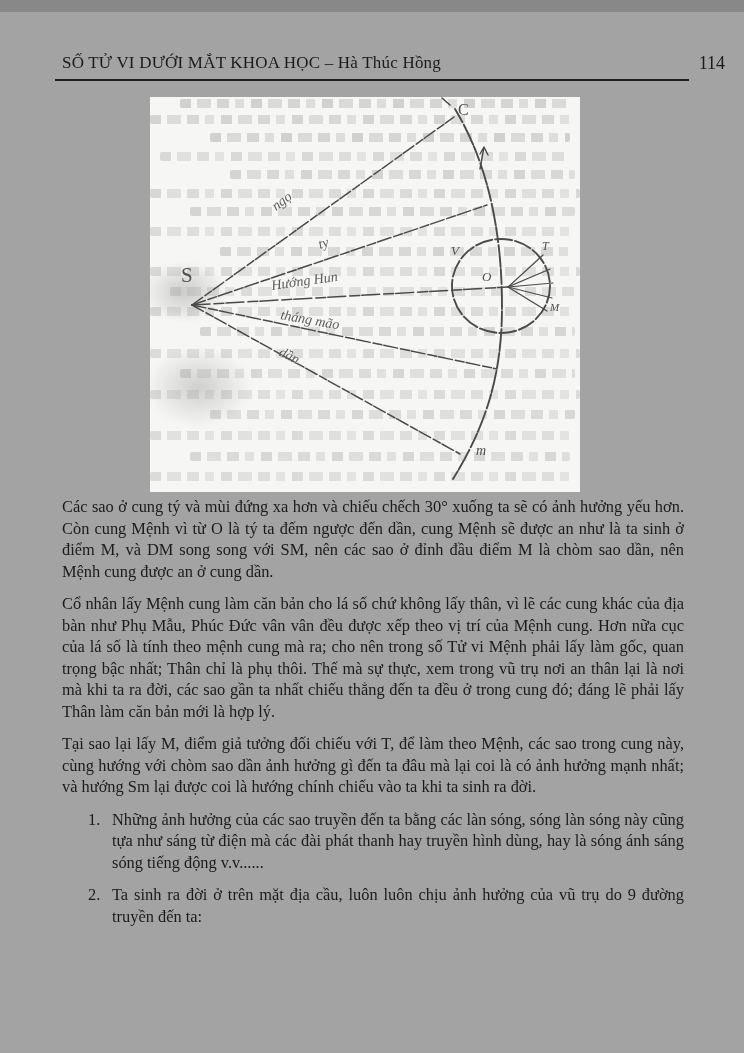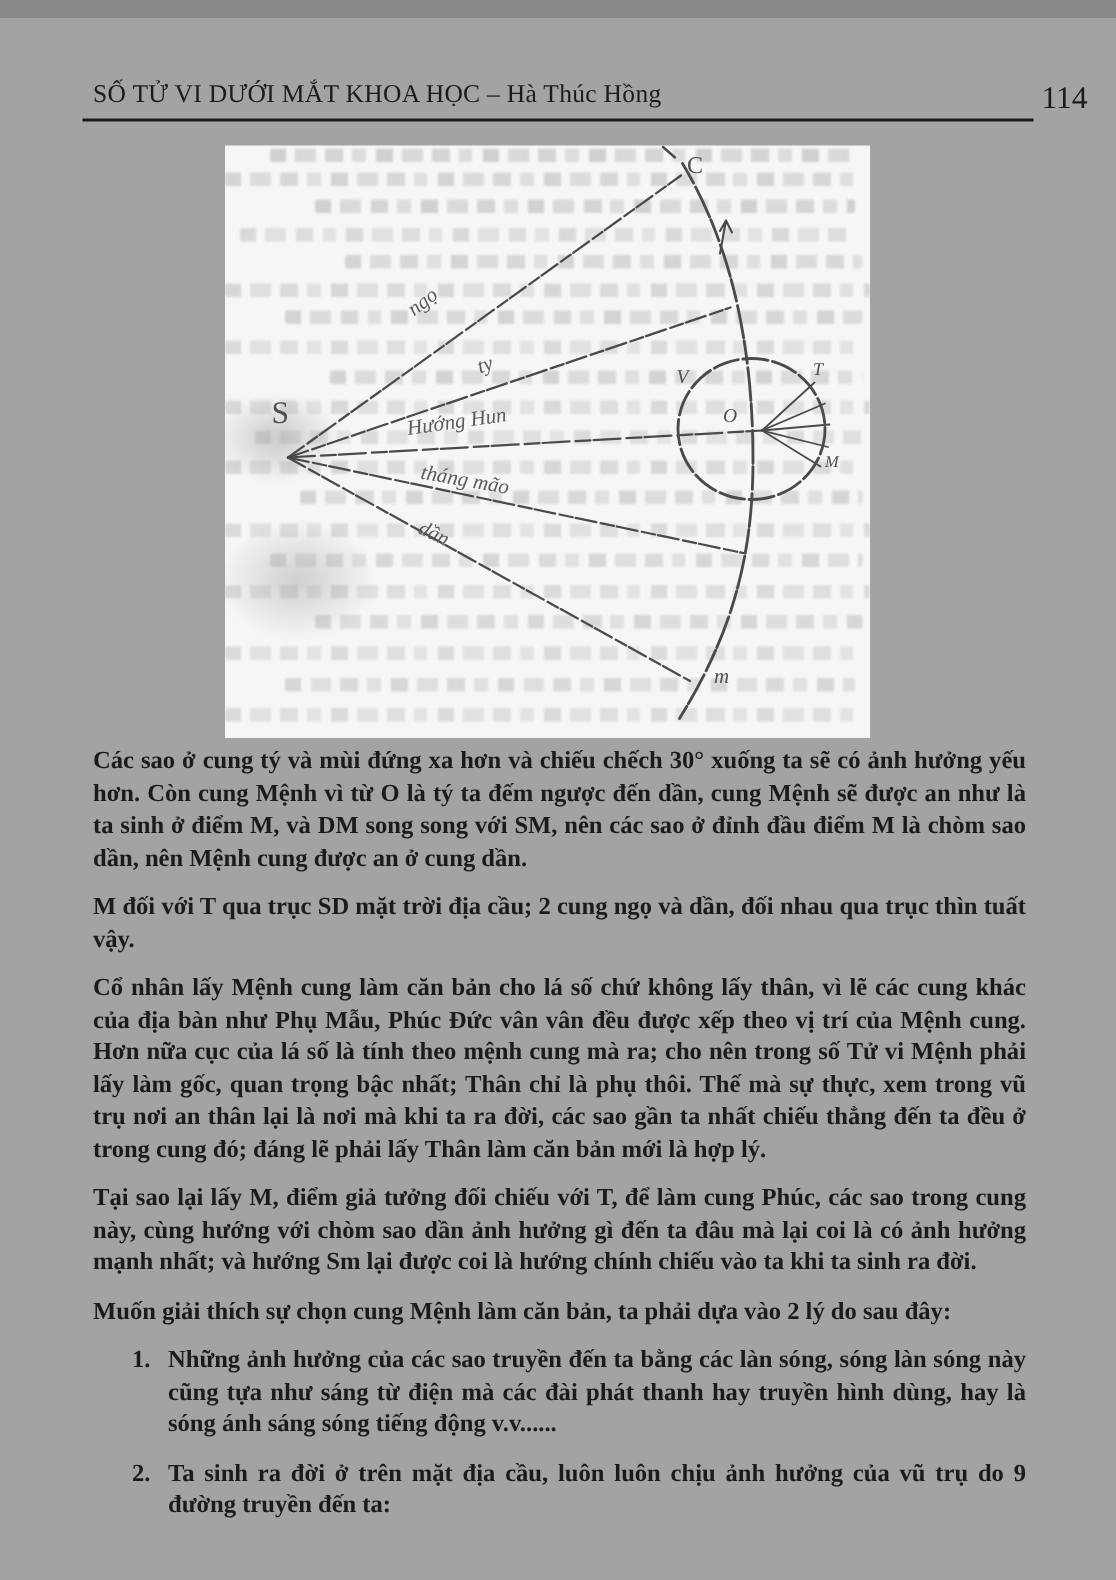--- a/index.html
+++ b/index.html
@@ -5,33 +5,33 @@
   html,body{margin:0;padding:0;background:#888;}
   .page{
     position:relative;width:744px;height:1053px;margin:12px auto;
     background:#a3a3a3;overflow:hidden;
     font-family:"Liberation Serif","DejaVu Serif",serif;
     color:#1b1b1b;
     padding-left:41px;
   }
   
   .hdr-title{position:absolute;left:62px;top:41px;font-size:17px;letter-spacing:.2px;white-space:nowrap;}
-  .hdr-page{position:absolute;right:60px;top:41px;font-size:21px;}
+  .hdr-page{position:absolute;right:60px;top:41px;font-size:18px;}
   .hdr-rule{position:absolute;left:55px;top:67px;width:634px;border-top:2px solid #1c1c1c;}
   
   .figure{position:absolute;left:150px;top:85px;width:430px;height:395px;background:#f6f6f4;}
   .noise{position:absolute;height:9px;border-radius:2px;filter:blur(.7px);
     background:repeating-linear-gradient(90deg,#b3b3b3 0 11px,transparent 11px 17px,#c4c4c4 17px 31px,transparent 31px 37px,#bbbbbb 37px 49px,transparent 49px 55px,#c9c9c9 55px 64px,transparent 64px 71px);}
   .blob{position:absolute;border-radius:50%;filter:blur(2px);}
   .fig-svg{position:absolute;left:0;top:0;}
   .sketch{stroke:#4a4a4a;fill:none;stroke-linecap:round;}
   .hand{font-family:"Liberation Serif",serif;font-style:italic;fill:#5b5b5b;}
   .cap{font-family:"Liberation Serif",serif;fill:#4f4f4f;}
   
-  .textcol{position:absolute;left:62px;top:484px;width:622px;font-size:16.4px;line-height:21.5px;text-align:justify;font-weight:bold;}
+  .textcol{position:absolute;left:62px;top:484px;width:622px;font-size:16.4px;line-height:21.5px;text-align:justify;}
   .textcol p{margin:0 0 11px 0;}
   .li{display:flex;margin:0 0 11px 0;padding-left:26px;}
   .li .num{flex:0 0 24px;}
   .li .litext{flex:1;text-align:justify;}
 </style>
 </head>
 <body>
 
 <div class="page">
 
@@ -97,24 +97,22 @@
       <text class="hand" x="126" y="114" font-size="14" transform="rotate(-37 126 114)">ngọ</text>
       <text class="hand" x="170" y="152" font-size="14" transform="rotate(-19 170 152)">ty</text>
       <text class="hand" x="122" y="193" font-size="14" transform="rotate(-8 122 193)">Hướng Hun</text>
       <text class="hand" x="130" y="222" font-size="14" transform="rotate(10 130 222)">tháng mão</text>
       <text class="hand" x="128" y="258" font-size="14" transform="rotate(26 128 258)">dần</text>
     </svg>
   </div>
 
   <div class="textcol">
     <p>Các sao ở cung tý và mùi đứng xa hơn và chiếu chếch 30° xuống ta sẽ có ảnh hưởng yếu hơn. Còn cung Mệnh vì từ O là tý ta đếm ngược đến dần, cung Mệnh sẽ được an như là ta sinh ở điểm M, và DM song song với SM, nên các sao ở đỉnh đầu điểm M là chòm sao dần, nên Mệnh cung được an ở cung dần.</p>
-    <p>M đối với T qua trục SD mặt trời địa cầu; 2 cung ngọ và dần, đối nhau qua trục thìn tuất vậy.</p>
     <p>Cổ nhân lấy Mệnh cung làm căn bản cho lá số chứ không lấy thân, vì lẽ các cung khác của địa bàn như Phụ Mẫu, Phúc Đức vân vân đều được xếp theo vị trí của Mệnh cung. Hơn nữa cục của lá số là tính theo mệnh cung mà ra; cho nên trong số Tử vi Mệnh phải lấy làm gốc, quan trọng bậc nhất; Thân chỉ là phụ thôi. Thế mà sự thực, xem trong vũ trụ nơi an thân lại là nơi mà khi ta ra đời, các sao gần ta nhất chiếu thẳng đến ta đều ở trong cung đó; đáng lẽ phải lấy Thân làm căn bản mới là hợp lý.</p>
-    <p>Tại sao lại lấy M, điểm giả tưởng đối chiếu với T, để làm cung Phúc, các sao trong cung này, cùng hướng với chòm sao dần ảnh hưởng gì đến ta đâu mà lại coi là có ảnh hưởng mạnh nhất; và hướng Sm lại được coi là hướng chính chiếu vào ta khi ta sinh ra đời.</p>
-    <p>Muốn giải thích sự chọn cung Mệnh làm căn bản, ta phải dựa vào 2 lý do sau đây:</p>
+    <p>Tại sao lại lấy M, điểm giả tưởng đối chiếu với T, để làm theo Mệnh, các sao trong cung này, cùng hướng với chòm sao dần ảnh hưởng gì đến ta đâu mà lại coi là có ảnh hưởng mạnh nhất; và hướng Sm lại được coi là hướng chính chiếu vào ta khi ta sinh ra đời.</p>
     <div class="li">
       <span class="num">1.</span>
       <span class="litext">Những ảnh hưởng của các sao truyền đến ta bằng các làn sóng, sóng làn sóng này cũng tựa như sáng từ điện mà các đài phát thanh hay truyền hình dùng, hay là sóng ánh sáng sóng tiếng động v.v......</span>
     </div>
     <div class="li">
       <span class="num">2.</span>
       <span class="litext">Ta sinh ra đời ở trên mặt địa cầu, luôn luôn chịu ảnh hưởng của vũ trụ do 9 đường truyền đến ta:</span>
     </div>
   </div>
 

